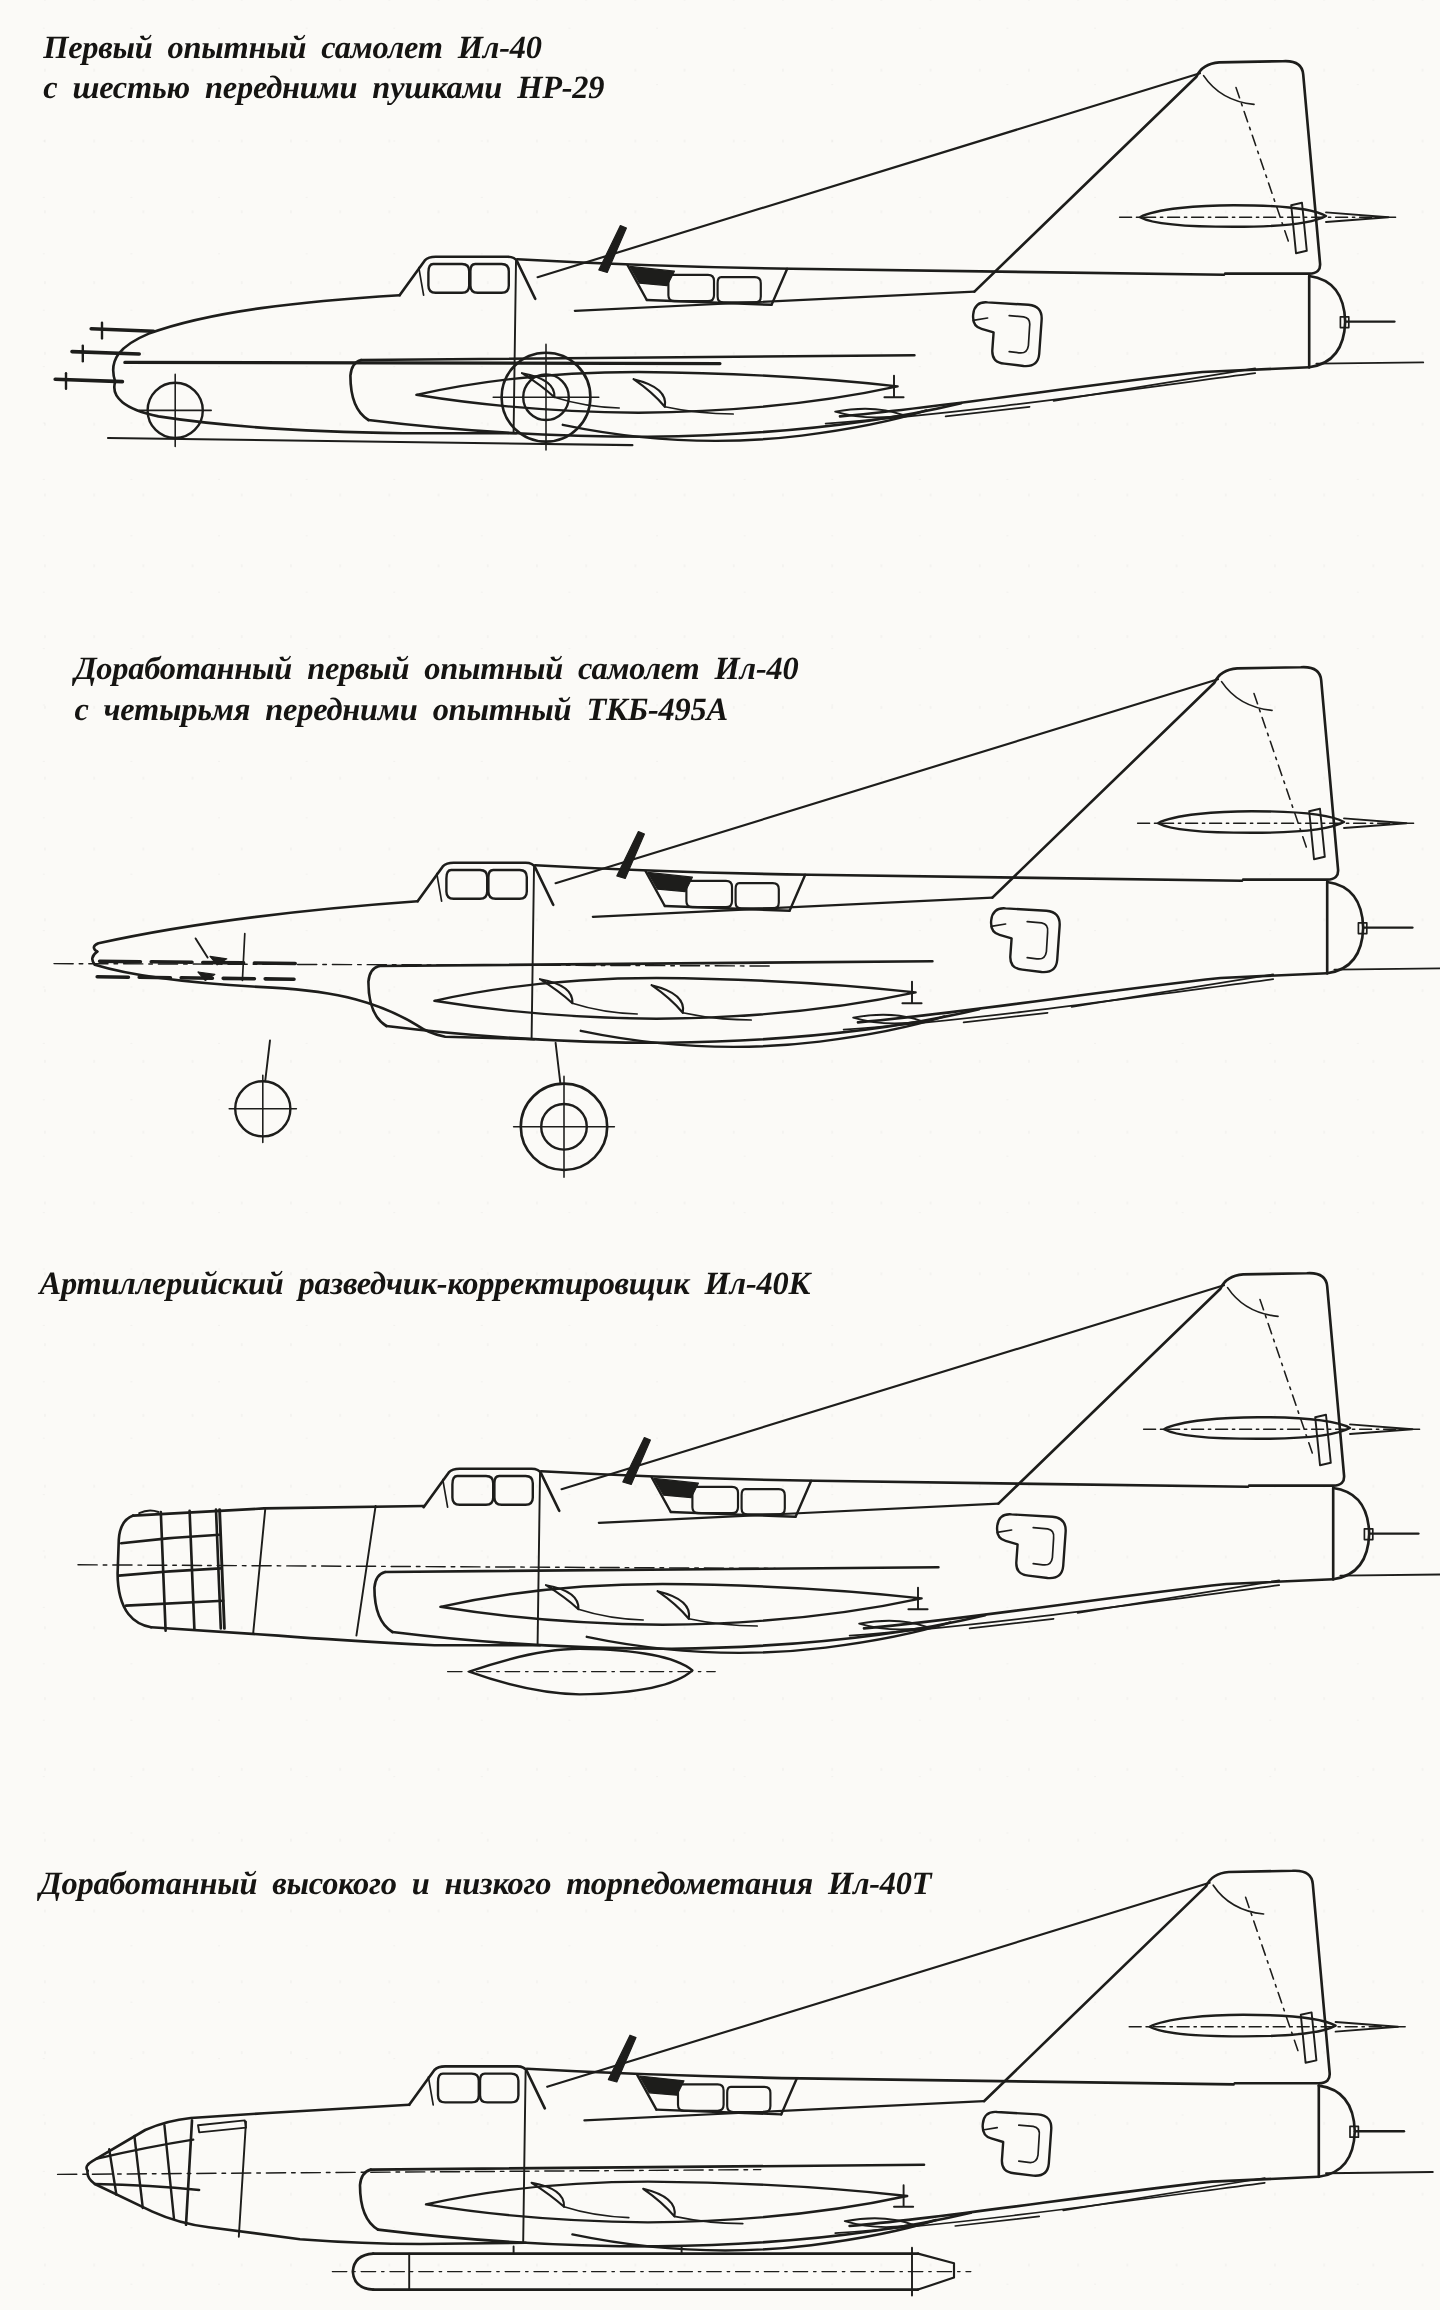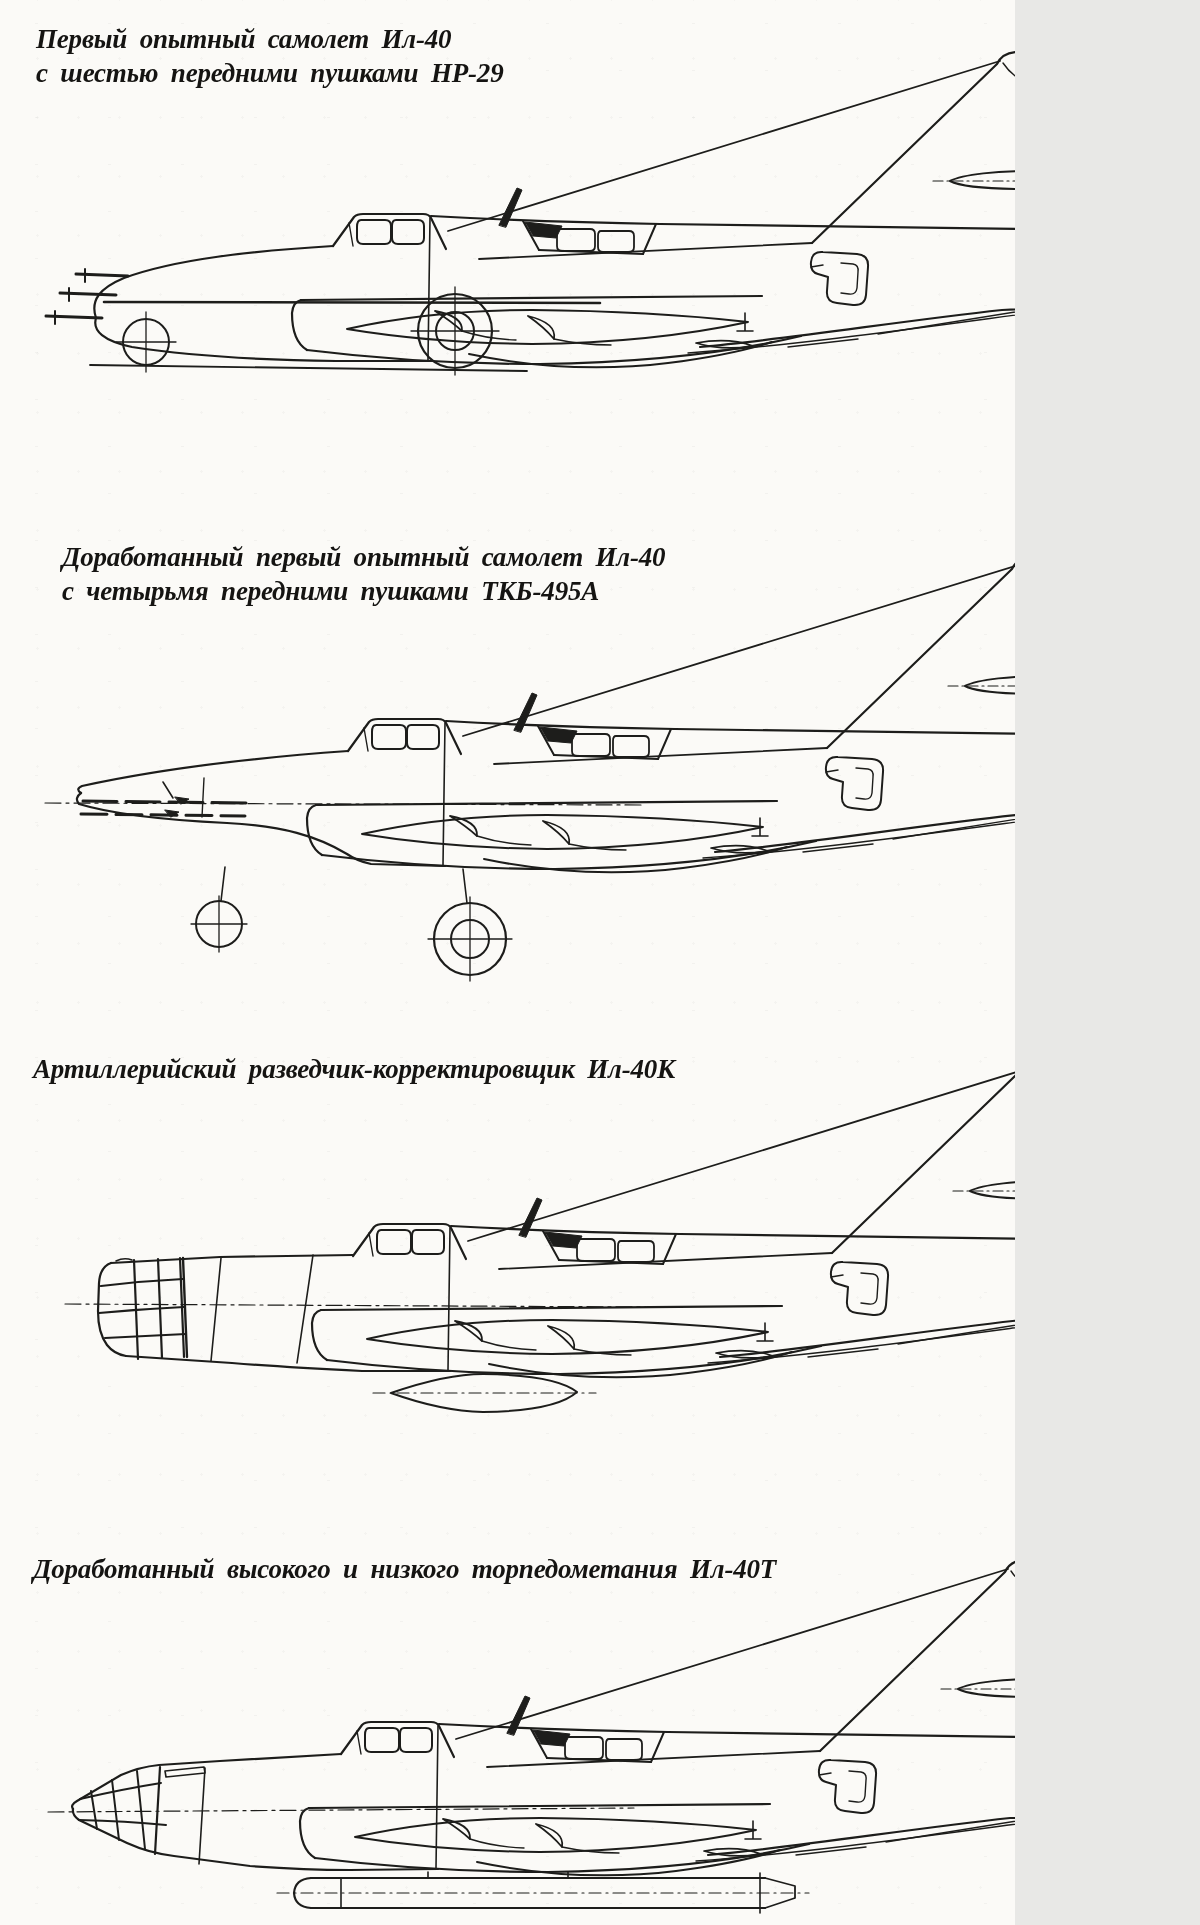--- a/index.html
+++ b/index.html
@@ -1,18 +1,18 @@
 <!DOCTYPE html>
 <html><head>
 <meta charset="utf-8">
 <style>
   html,body{margin:0;padding:0;}
   body{background:#e8e8e6;font-family:"Liberation Serif", serif;}
   .page{
-    position:relative;width:1015px;height:1925px;overflow:hidden;
+    position:relative;width:1200px;height:1925px;overflow:hidden;
     background-color:#fbfaf7;
     background-image:
       radial-gradient(rgba(40,40,40,0.045) 1px, transparent 1.2px),
       radial-gradient(rgba(40,40,40,0.03) 1px, transparent 1.2px);
     background-size:73px 47px, 41px 59px;
     background-position:0 0, 17px 29px;
   }
   .art{position:absolute;left:0;top:0;width:1200px;height:1925px;}
   .caption{
     position:absolute;color:#151412;
@@ -289,21 +289,21 @@
       </g>
   </svg>
 
   <div class="caption c1">
     <span class="cl">Первый опытный самолет Ил-40</span>
     <span class="cl">с шестью передними пушками НР-29</span>
   </div>
 
   <div class="caption c2">
     <span class="cl">Доработанный первый опытный самолет Ил-40</span>
-    <span class="cl">с четырьмя  передними пушками ТКБ-495А</span>
+    <span class="cl">с четырьмя  передними опытный ТКБ-495А</span>
   </div>
 
   <div class="caption c3">
     <span class="cl">Артиллерийский разведчик-корректировщик Ил-40К</span>
   </div>
 
   <div class="caption c4">
     <span class="cl">Доработанный высокого и низкого торпедометания Ил-40Т</span>
   </div>
 

